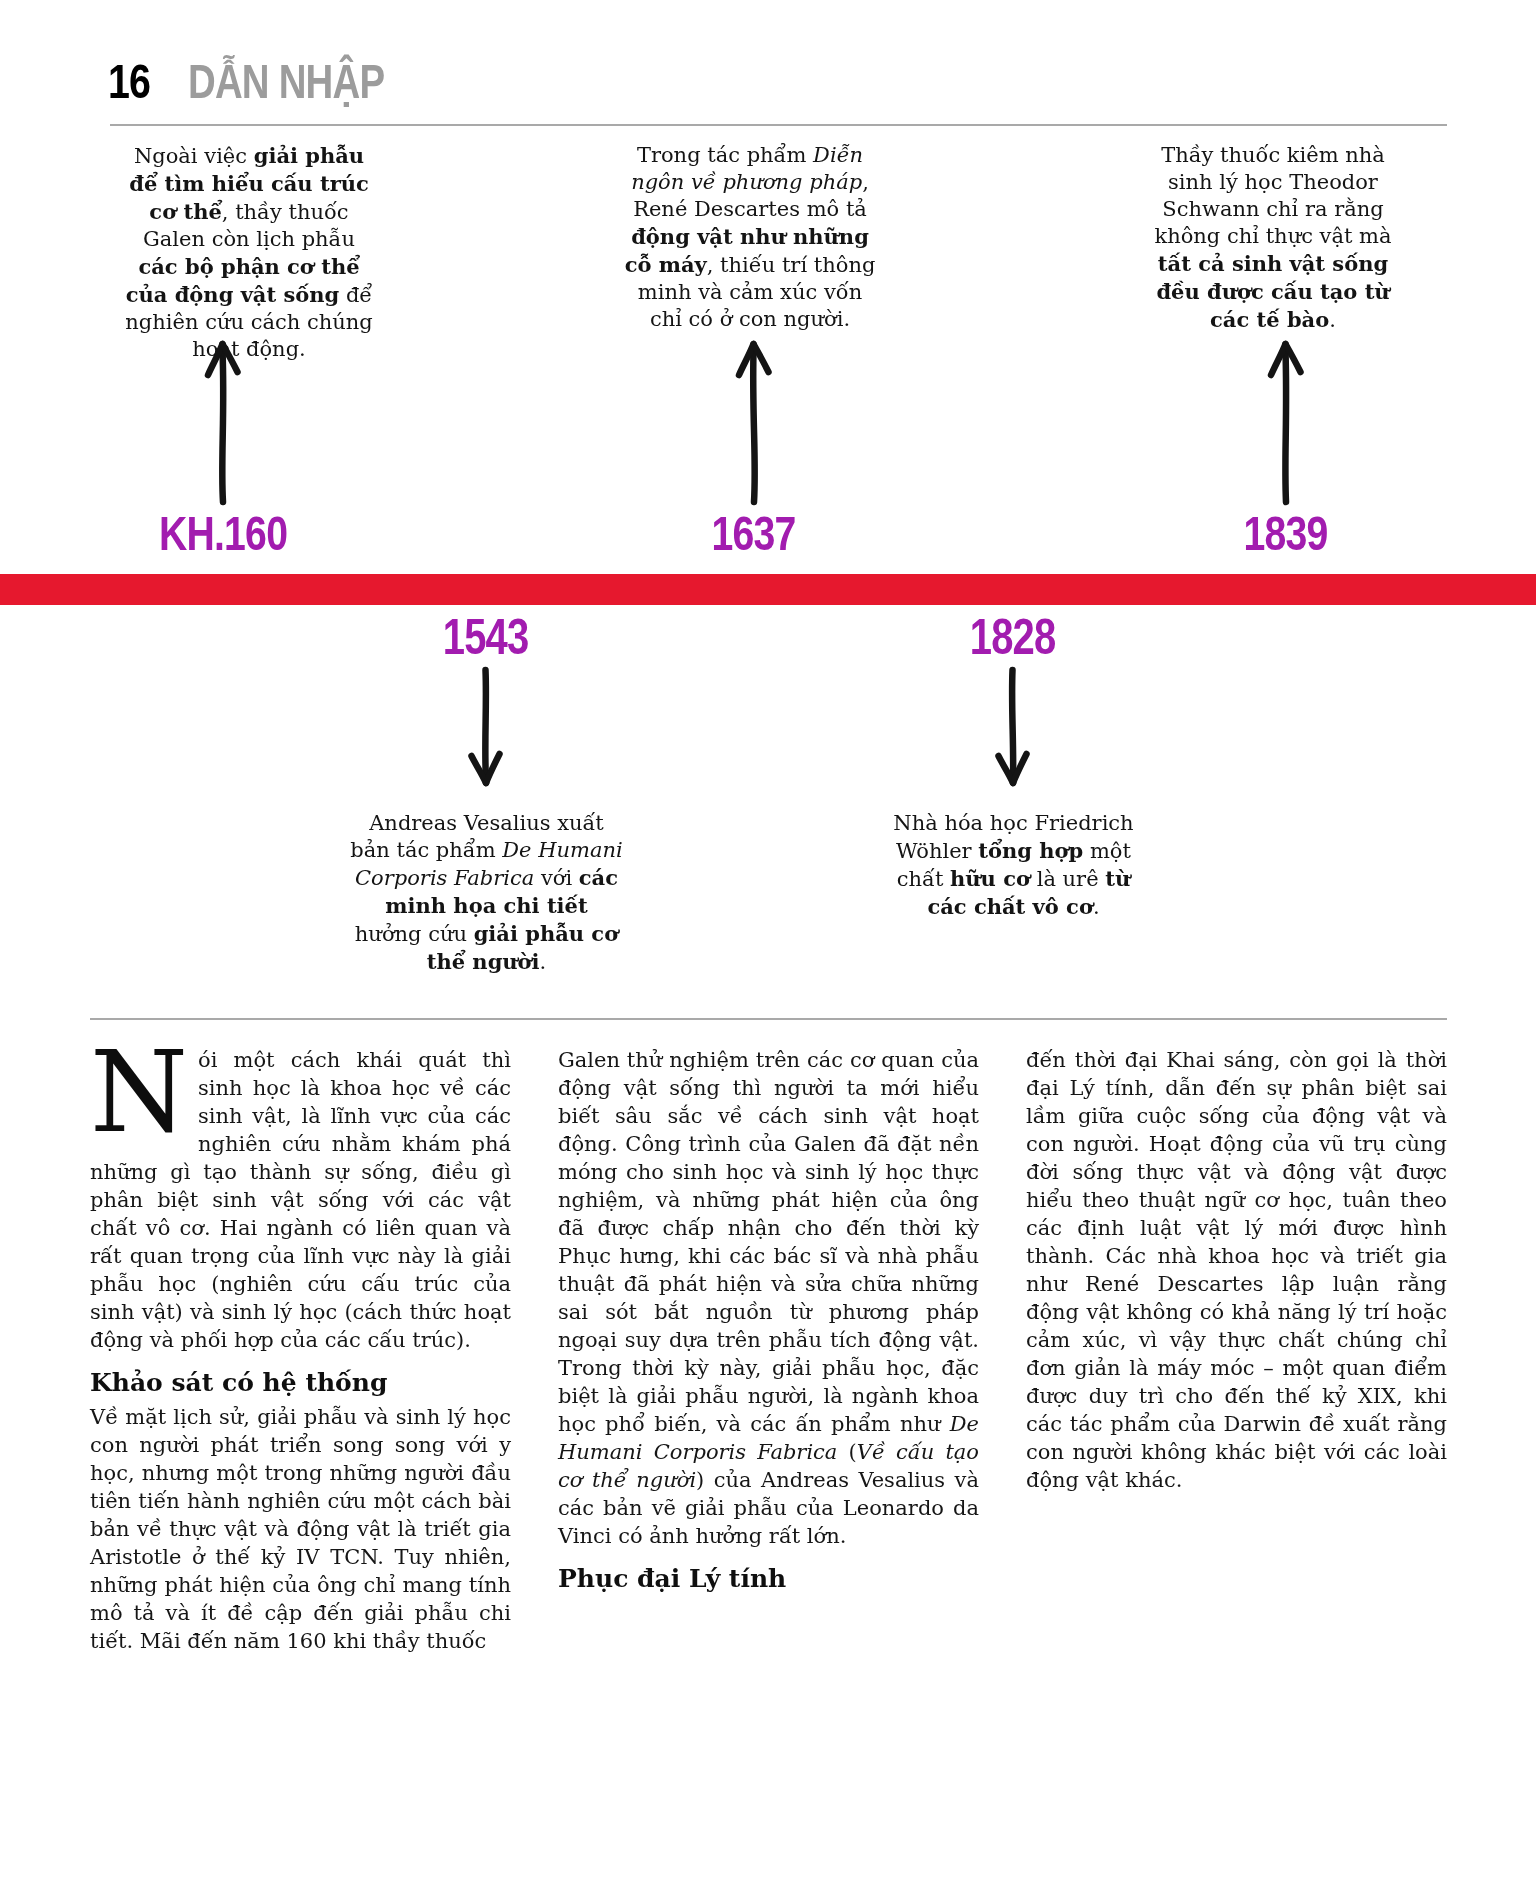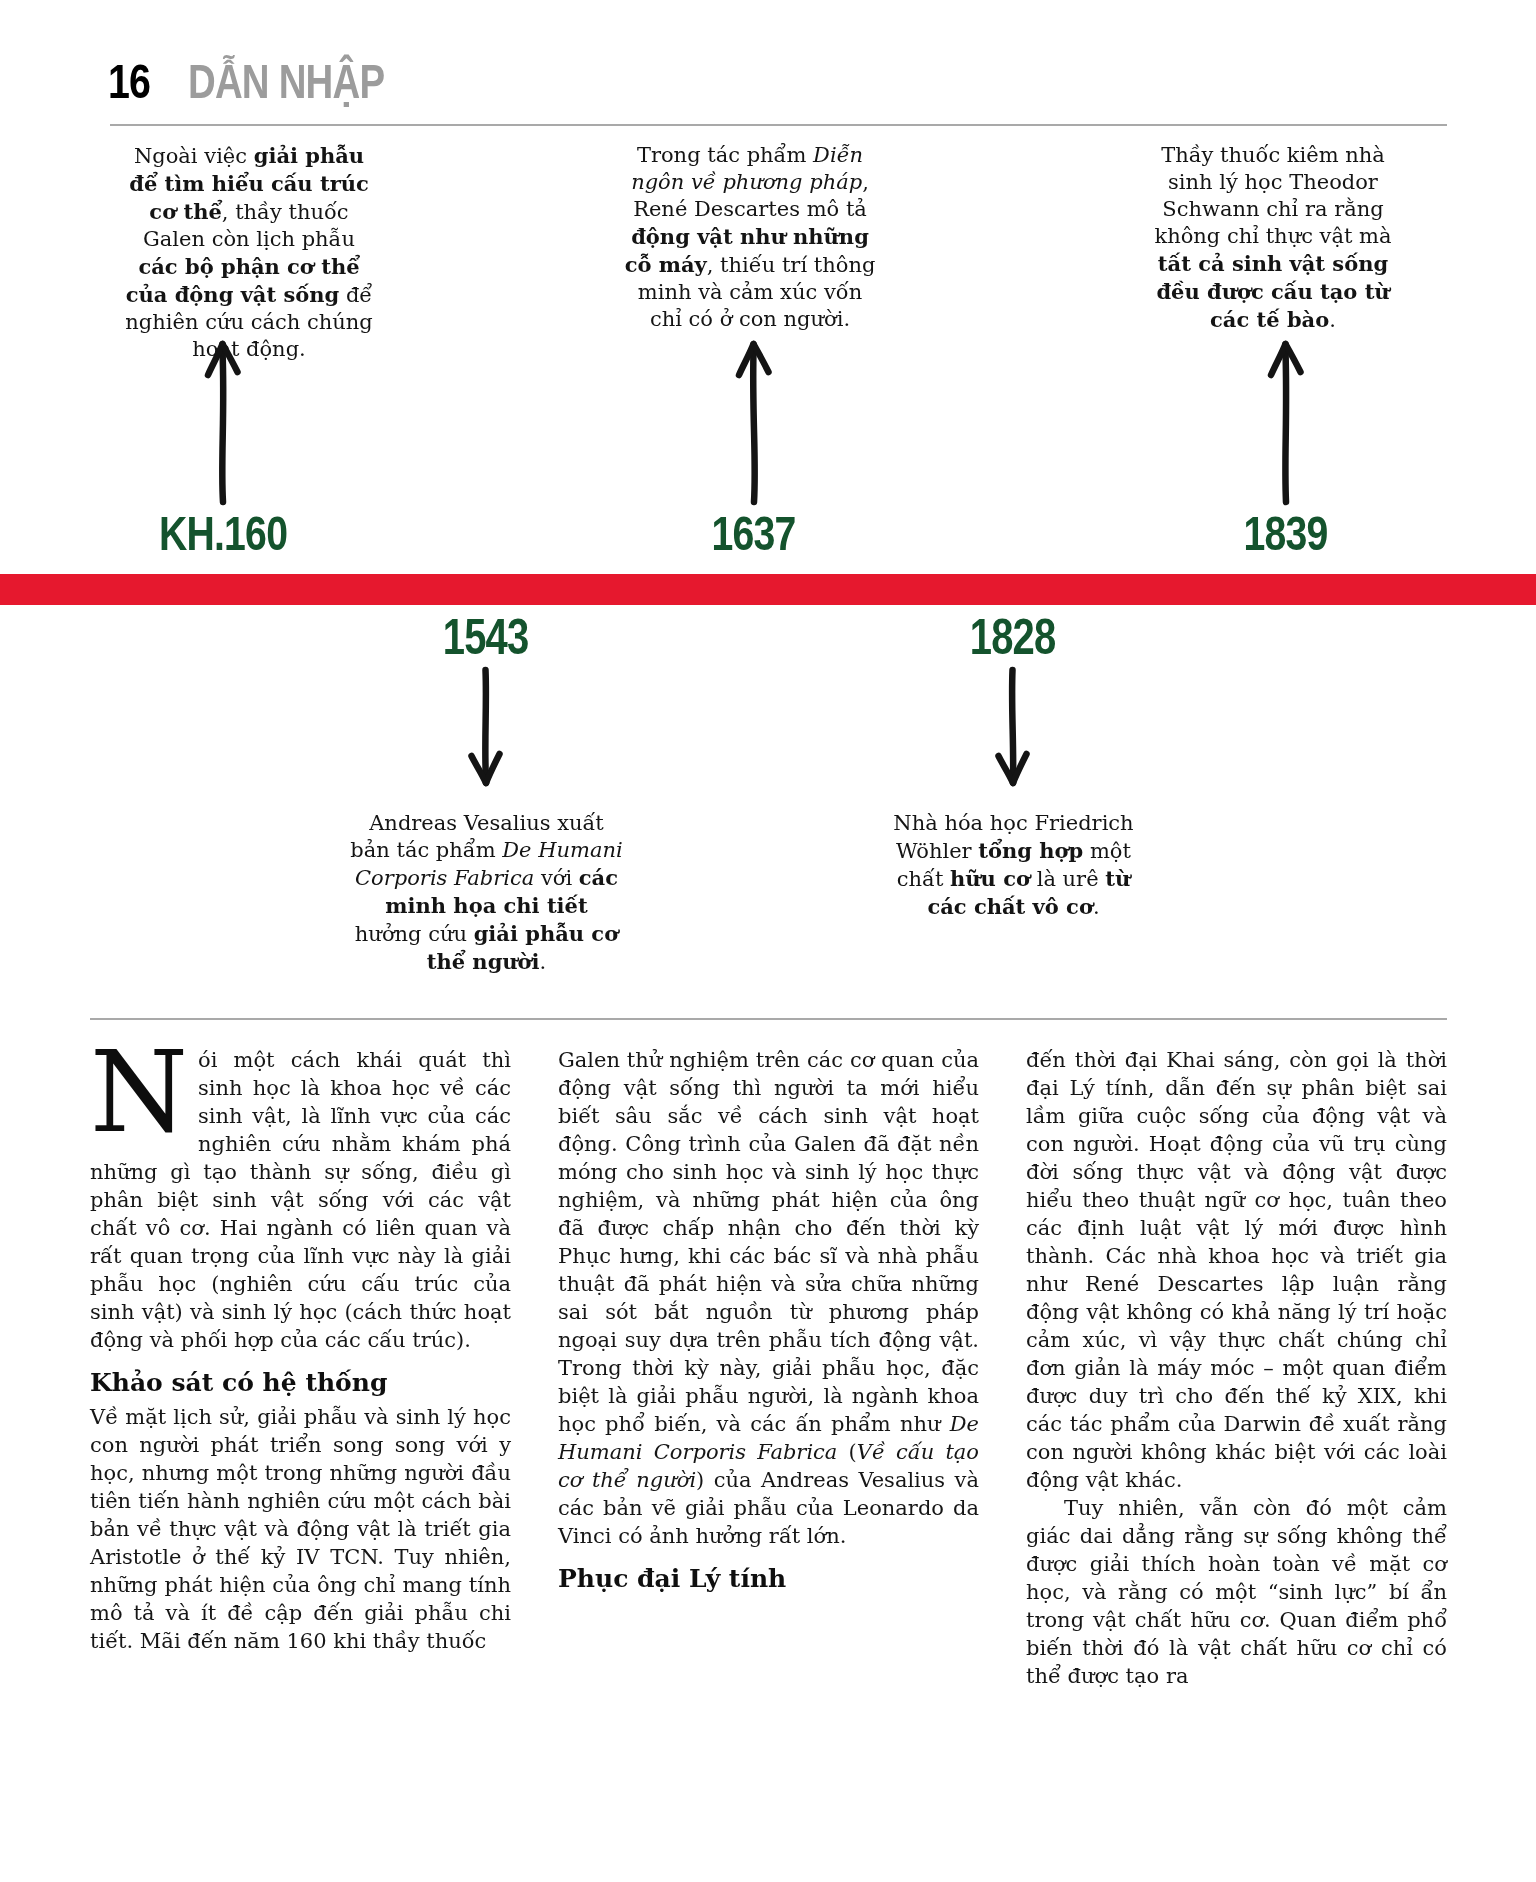--- a/index.html
+++ b/index.html
@@ -24,21 +24,21 @@
   .rule-top { left:110px; width:1337px; top:124px; }
   .rule-mid { left:90px;  width:1357px; top:1018px; }
   
   .tl-text {
     position:absolute; text-align:center; font-size:21px; line-height:27px; color:#141414;
   }
   .tl-text.above { top:142px; width:252px; }
   .tl-text.below { top:810px; width:275px; }
   .tl-date {
     position:absolute; width:220px; text-align:center;
-    font-family:"Liberation Sans",sans-serif; font-weight:bold; color:#14532d;
+    font-family:"Liberation Sans",sans-serif; font-weight:bold; color:#a21caf;
   }
   .tl-date span { display:inline-block; transform:scaleX(.80); letter-spacing:-1px; }
   .tl-date.above { top:508px; font-size:49px; line-height:50px; }
   .tl-date.below { top:612px; font-size:50px; line-height:50px; }
   .red-bar { position:absolute; left:0; top:574px; width:1536px; height:31px; background:#e6182e; }
   .arrow { position:absolute; }
   .arrow path { fill:none; stroke:#141414; stroke-width:6.5; stroke-linecap:round; stroke-linejoin:round; }
   .arrow.up   { top:333px; }
   .arrow.down { top:664px; }
   
@@ -124,17 +124,16 @@
         <p class="body-p"><span class="dropcap">N</span><span>ói một cách khái quát thì sinh học là khoa học về các sinh vật, là lĩnh vực của các nghiên cứu nhằm khám phá những gì tạo thành sự sống, điều gì phân biệt sinh vật sống với các vật chất vô cơ. Hai ngành có liên quan và rất quan trọng của lĩnh vực này là giải phẫu học (nghiên cứu cấu trúc của sinh vật) và sinh lý học (cách thức hoạt động và phối hợp của các cấu trúc).</span></p>
         <h3 class="subhead">Khảo sát có hệ thống</h3>
         <p class="body-p"><span>Về mặt lịch sử, giải phẫu và sinh lý học con người phát triển song song với y học, nhưng một trong những người đầu tiên tiến hành nghiên cứu một cách bài bản về thực vật và động vật là triết gia Aristotle ở thế kỷ IV TCN. Tuy nhiên, những phát hiện của ông chỉ mang tính mô tả và ít đề cập đến giải phẫu chi tiết. Mãi đến năm 160 khi thầy thuốc</span></p>
       </div>
     <div class="col">
         <p class="body-p"><span>Galen thử nghiệm trên các cơ quan của động vật sống thì người ta mới hiểu biết sâu sắc về cách sinh vật hoạt động. Công trình của Galen đã đặt nền móng cho sinh học và sinh lý học thực nghiệm, và những phát hiện của ông đã được chấp nhận cho đến thời kỳ Phục hưng, khi các bác sĩ và nhà phẫu thuật đã phát hiện và sửa chữa những sai sót bắt nguồn từ phương pháp ngoại suy dựa trên phẫu tích động vật. Trong thời kỳ này, giải phẫu học, đặc biệt là giải phẫu người, là ngành khoa học phổ biến, và các ấn phẩm như </span><i>De Humani Corporis Fabrica</i><span> (</span><i>Về cấu tạo cơ thể người</i><span>) của Andreas Vesalius và các bản vẽ giải phẫu của Leonardo da Vinci có ảnh hưởng rất lớn.</span></p>
         <h3 class="subhead">Phục đại Lý tính</h3>
       </div>
     <div class="col">
         <p class="body-p"><span>đến thời đại Khai sáng, còn gọi là thời đại Lý tính, dẫn đến sự phân biệt sai lầm giữa cuộc sống của động vật và con người. Hoạt động của vũ trụ cùng đời sống thực vật và động vật được hiểu theo thuật ngữ cơ học, tuân theo các định luật vật lý mới được hình thành. Các nhà khoa học và triết gia như René Descartes lập luận rằng động vật không có khả năng lý trí hoặc cảm xúc, vì vậy thực chất chúng chỉ đơn giản là máy móc – một quan điểm được duy trì cho đến thế kỷ XIX, khi các tác phẩm của Darwin đề xuất rằng con người không khác biệt với các loài động vật khác.</span></p>
-        <p class="body-p indent"><span>Tuy nhiên, vẫn còn đó một cảm giác dai dẳng rằng sự sống không thể được giải thích hoàn toàn về mặt cơ học, và rằng có một “sinh lực” bí ẩn trong vật chất hữu cơ. Quan điểm phổ biến thời đó là vật chất hữu cơ chỉ có thể được tạo ra</span></p>
       </div>
   </section>
 
 </div>
 
 </body></html>

